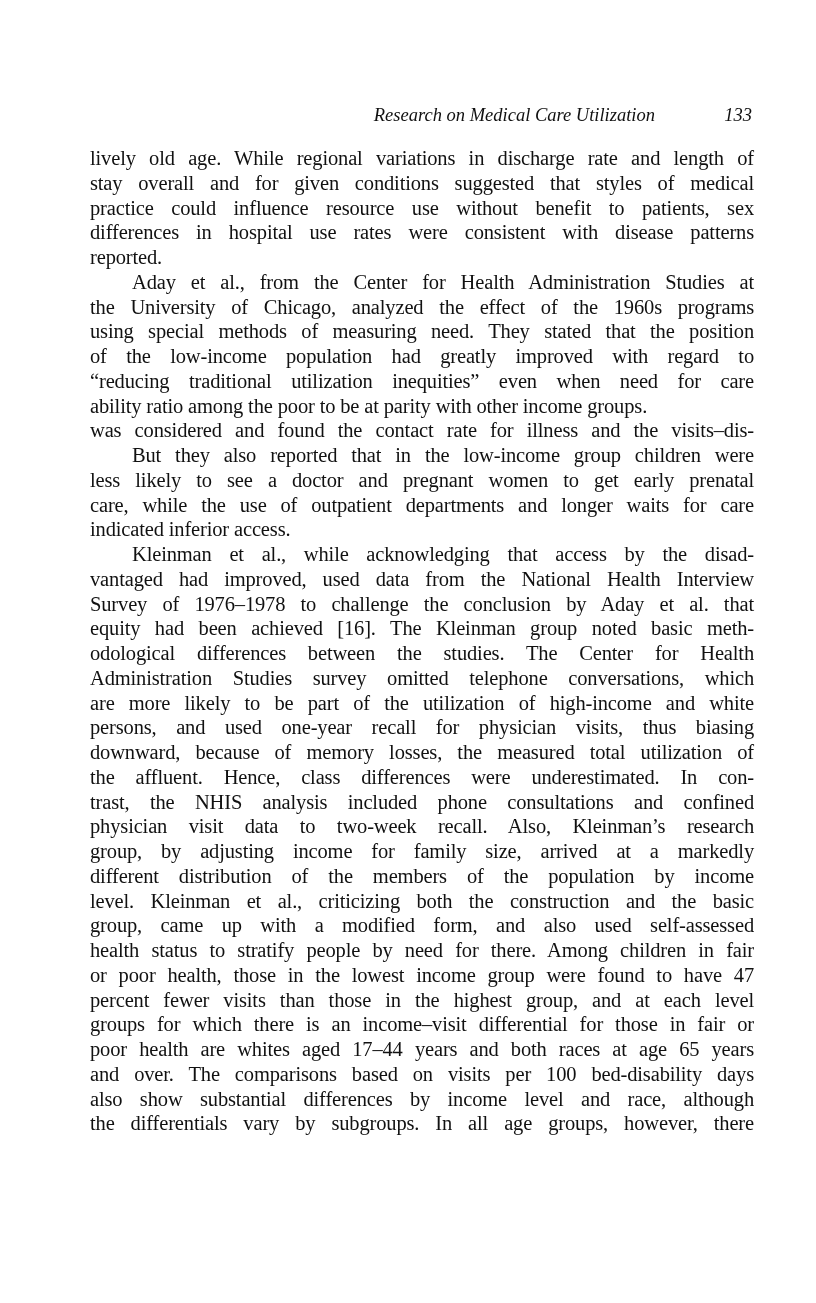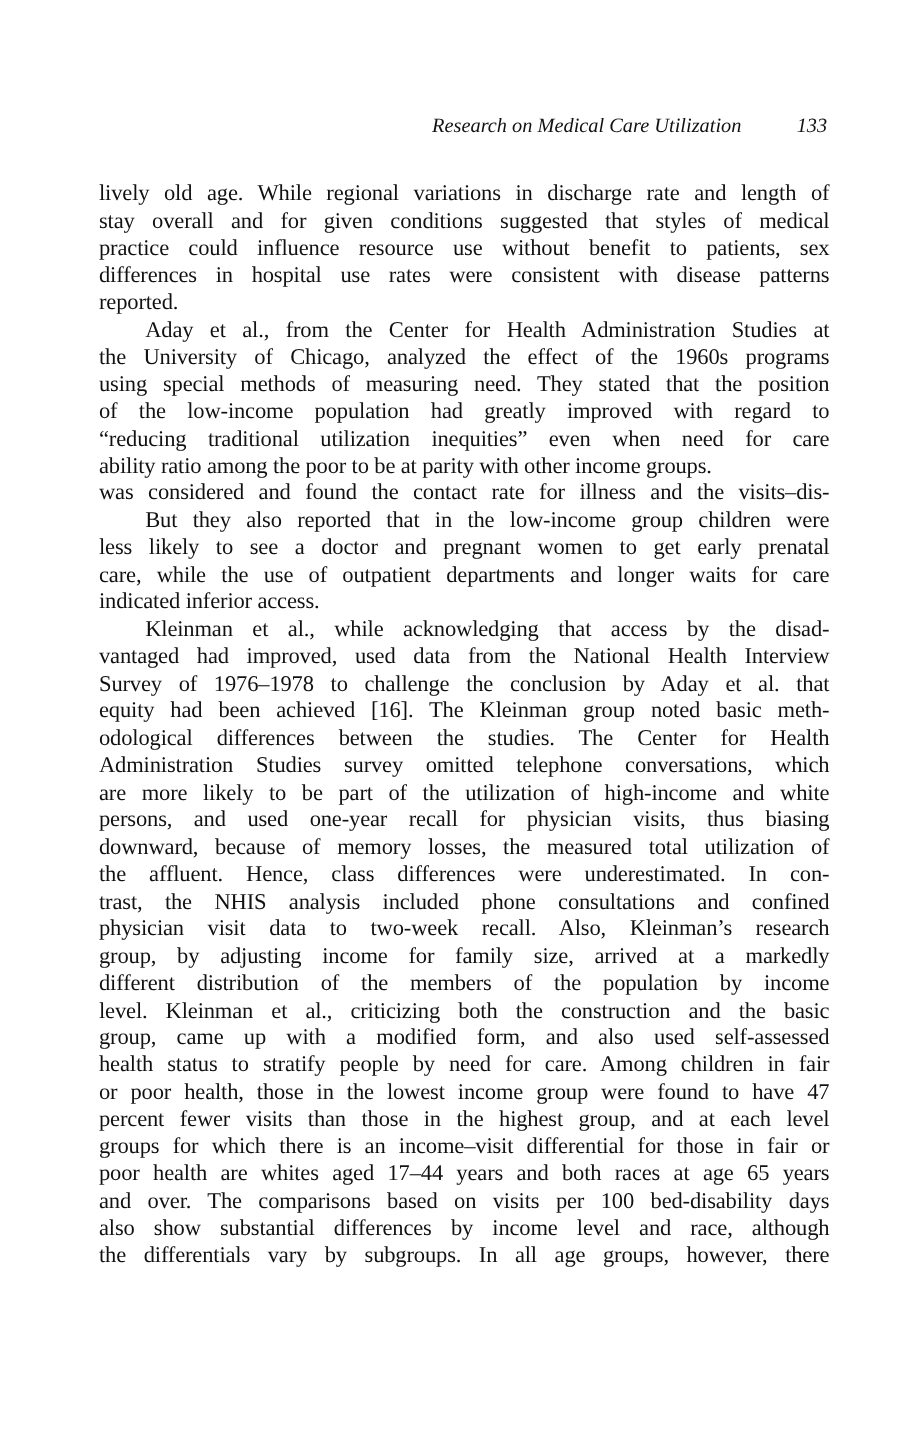--- a/index.html
+++ b/index.html
@@ -20,34 +20,34 @@
       top: 101px;
       left: 90px;
       width: 664px;
       height: 28px;
       font-style: italic;
       font-size: 18.5px;
       line-height: 28px;
     }
     .running-head .rh-title {
       position: absolute;
-      right: 80px;
+      right: 99px;
       top: 0;
       white-space: nowrap;
       text-align: right;
     }
     .running-head .rh-page {
       position: absolute;
       right: 2px;
       top: 0;
       white-space: nowrap;
     }
     .body-text {
       position: absolute;
-      top: 164px;
+      top: 146px;
       left: 90px;
       width: 664px;
     }
     .line {
       display: block;
       height: 24.75px;
       line-height: 24.75px;
       font-size: 20.5px;
       white-space: nowrap;
       text-align: justify;
@@ -102,21 +102,21 @@
       <span class="line">are more likely to be part of the utilization of high-income and white</span>
       <span class="line">persons, and used one-year recall for physician visits, thus biasing</span>
       <span class="line">downward, because of memory losses, the measured total utilization of</span>
       <span class="line">the affluent. Hence, class differences were underestimated. In con-</span>
       <span class="line">trast, the NHIS analysis included phone consultations and confined</span>
       <span class="line">physician visit data to two-week recall. Also, Kleinman’s research</span>
       <span class="line">group, by adjusting income for family size, arrived at a markedly</span>
       <span class="line">different distribution of the members of the population by income</span>
       <span class="line">level. Kleinman et al., criticizing both the construction and the basic</span>
       <span class="line">group, came up with a modified form, and also used self-assessed</span>
-      <span class="line">health status to stratify people by need for care. Among children in fair</span>
+      <span class="line">health status to stratify people by need for there. Among children in fair</span>
       <span class="line">or poor health, those in the lowest income group were found to have 47</span>
       <span class="line">percent fewer visits than those in the highest group, and at each level</span>
       <span class="line">groups for which there is an income–visit differential for those in fair or</span>
       <span class="line">poor health are whites aged 17–44 years and both races at age 65 years</span>
       <span class="line">and over. The comparisons based on visits per 100 bed-disability days</span>
       <span class="line">also show substantial differences by income level and race, although</span>
       <span class="line">the differentials vary by subgroups. In all age groups, however, there</span>
     </div>
   </div>
 

